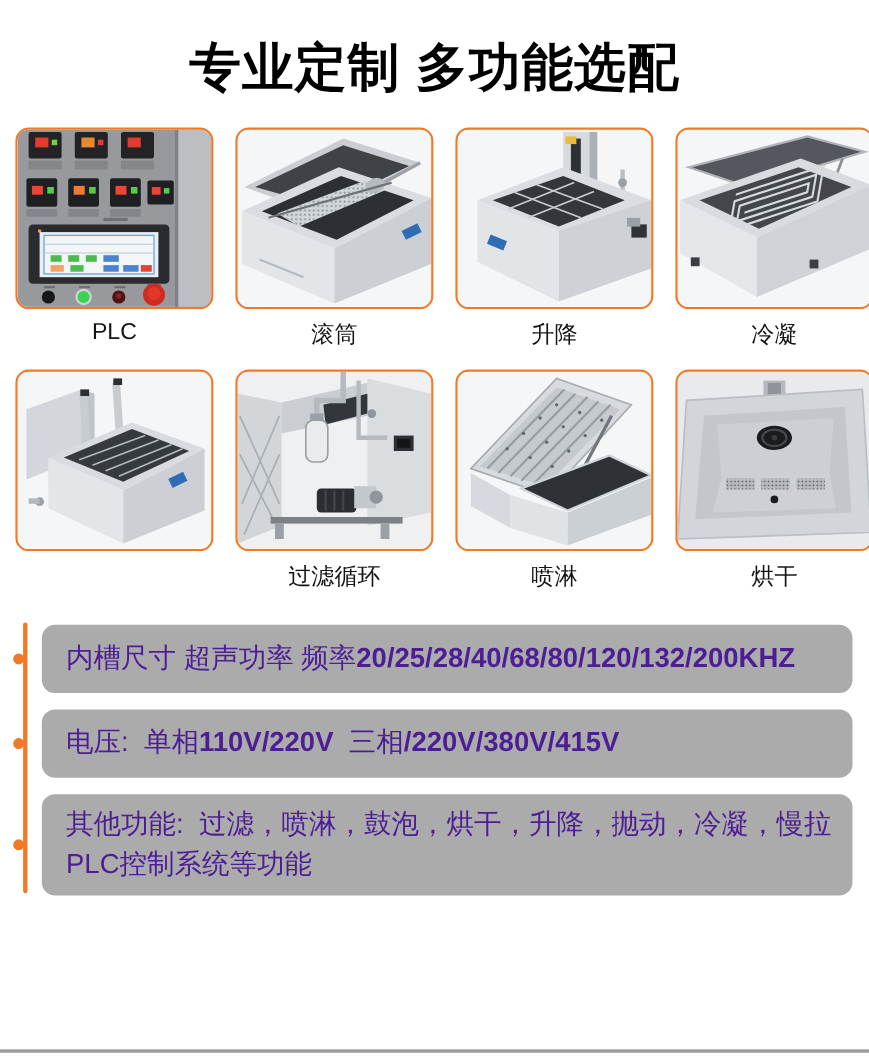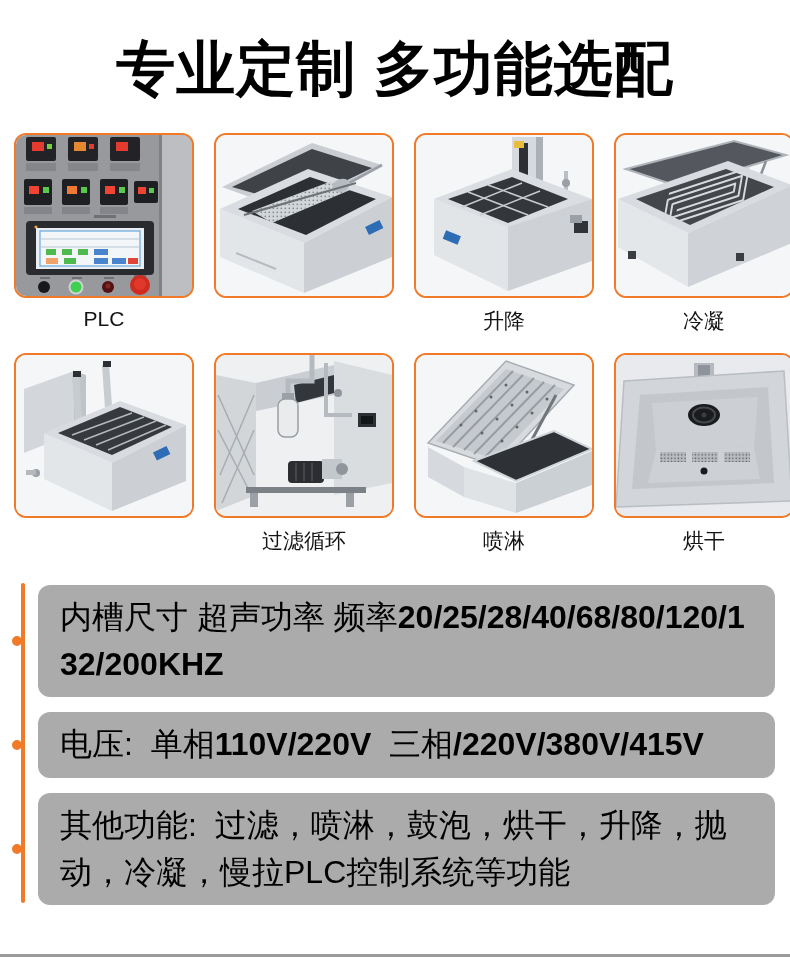--- a/index.html
+++ b/index.html
@@ -9,21 +9,21 @@
   }
   *{margin:0;padding:0;box-sizing:border-box;}
   html,body{background:#fff;}
   body{
     width:790px;height:962px;
     font-family:"Liberation Sans","DejaVu Sans",sans-serif;
     position:relative;overflow:hidden;
   }
   .title-wrap{padding-top:28px;text-align:center;}
   .page-title{
-    font-size:59px;font-weight:900;color:#000;
+    font-size:47px;font-weight:900;color:#000;
     line-height:1.4;letter-spacing:1px;
   }
   .grid{
     width:762px;margin:22px auto 0;
     display:grid;grid-template-columns:repeat(4,180px);
     column-gap:14px;row-gap:28px;gap:20px;
   }
   .cell{width:180px;}
   .photo{
     width:180px;height:165px;
@@ -50,21 +50,21 @@
     display:flex;align-items:center;
   }
   .spec-row:last-child{margin-bottom:0;min-height:90px;}
   .spec-row .bullet{
     position:absolute;left:-26px;top:50%;
     transform:translateY(-50%);
     width:10px;height:10px;background:#fff;
     border:5px solid var(--accent);border-radius:50%;
   }
   .spec-text{
-    font-size:32px;color:#000000;line-height:1.48;
+    font-size:25px;color:#4c1d95;line-height:1.48;
     white-space:pre-wrap;word-break:break-all;
   }
   .spec-text .b{font-weight:bold;}
   .bottom-divider{
     position:absolute;left:0;bottom:5px;width:790px;height:3px;
     background:var(--divider);
   }
 </style>
 </head>
 <body>
@@ -164,20 +164,21 @@
         <polygon points="36,76 116,46 134,55 56,88" fill="#d2d6da"></polygon>
         <polygon points="36,76 116,46 134,55 56,88" fill="url(#gt-holes)"></polygon>
         <ellipse cx="125" cy="50.5" rx="9" ry="6.5" fill="#b6bbc0" transform="rotate(-20 125 50.5)"></ellipse>
         <line x1="28" y1="80" x2="140" y2="48" stroke="#6e7378" stroke-width="2"></line>
         <polygon points="4,74 88,108 88,158 4,122" fill="#e3e6e9"></polygon>
         <polygon points="88,108 176,62 176,122 88,158" fill="#ccd0d4"></polygon>
         <rect x="150" y="88" width="16" height="9" fill="#2e6db5" transform="rotate(-26 158 92)"></rect>
         <line x1="20" y1="118" x2="60" y2="134" stroke="#b6bbc0" stroke-width="2"></line>
       </svg>
     </div>
+    <div class="feat-label">滚筒</div>
   </div>
 
   <div class="cell">
     <div class="photo">
       <svg viewBox="0 0 176 161">
         <rect width="176" height="161" fill="#f5f6f8"></rect>
         <rect x="96" y="2" width="28" height="70" fill="#d6dade"></rect>
         <rect x="120" y="2" width="7" height="70" fill="#aab0b6"></rect>
         <rect x="103" y="8" width="9" height="58" fill="#2e3134"></rect>
         <rect x="98" y="6" width="10" height="7" fill="#e8bd3e"></rect>

